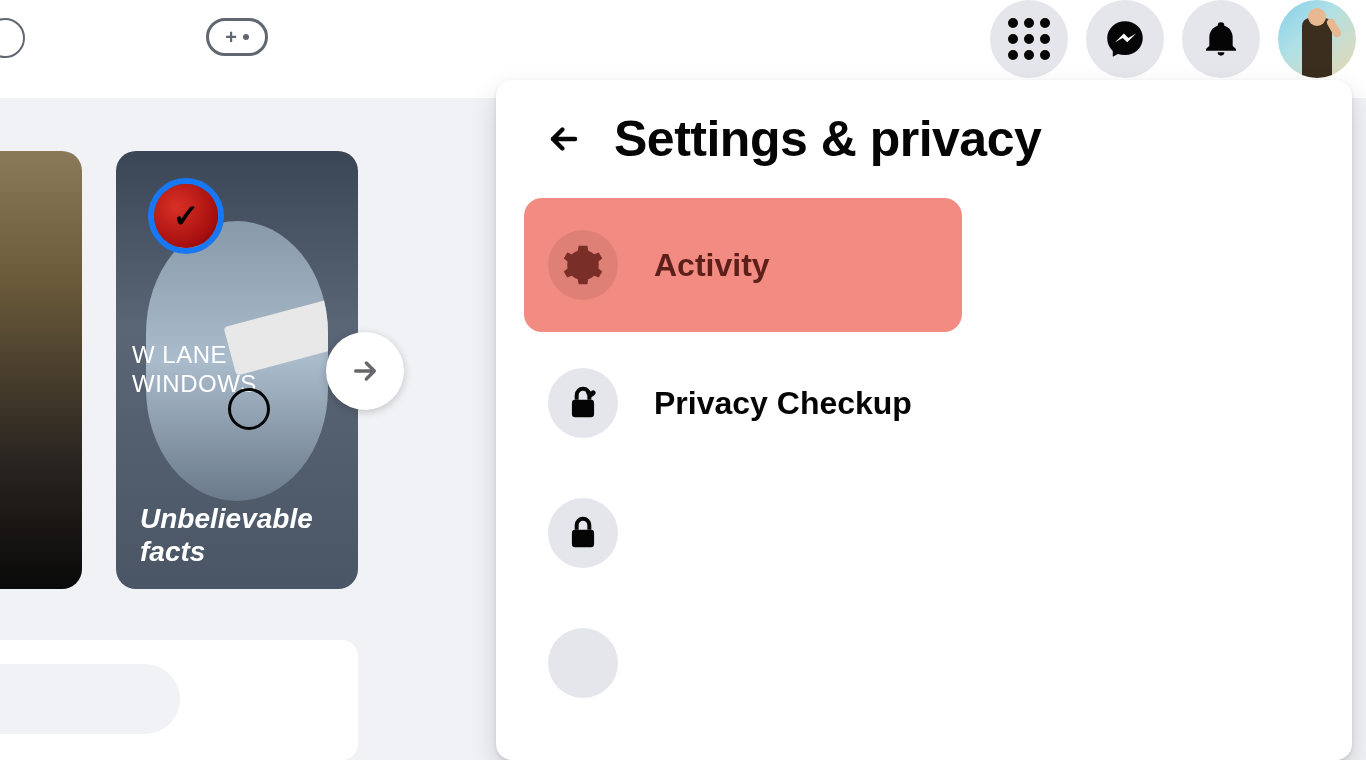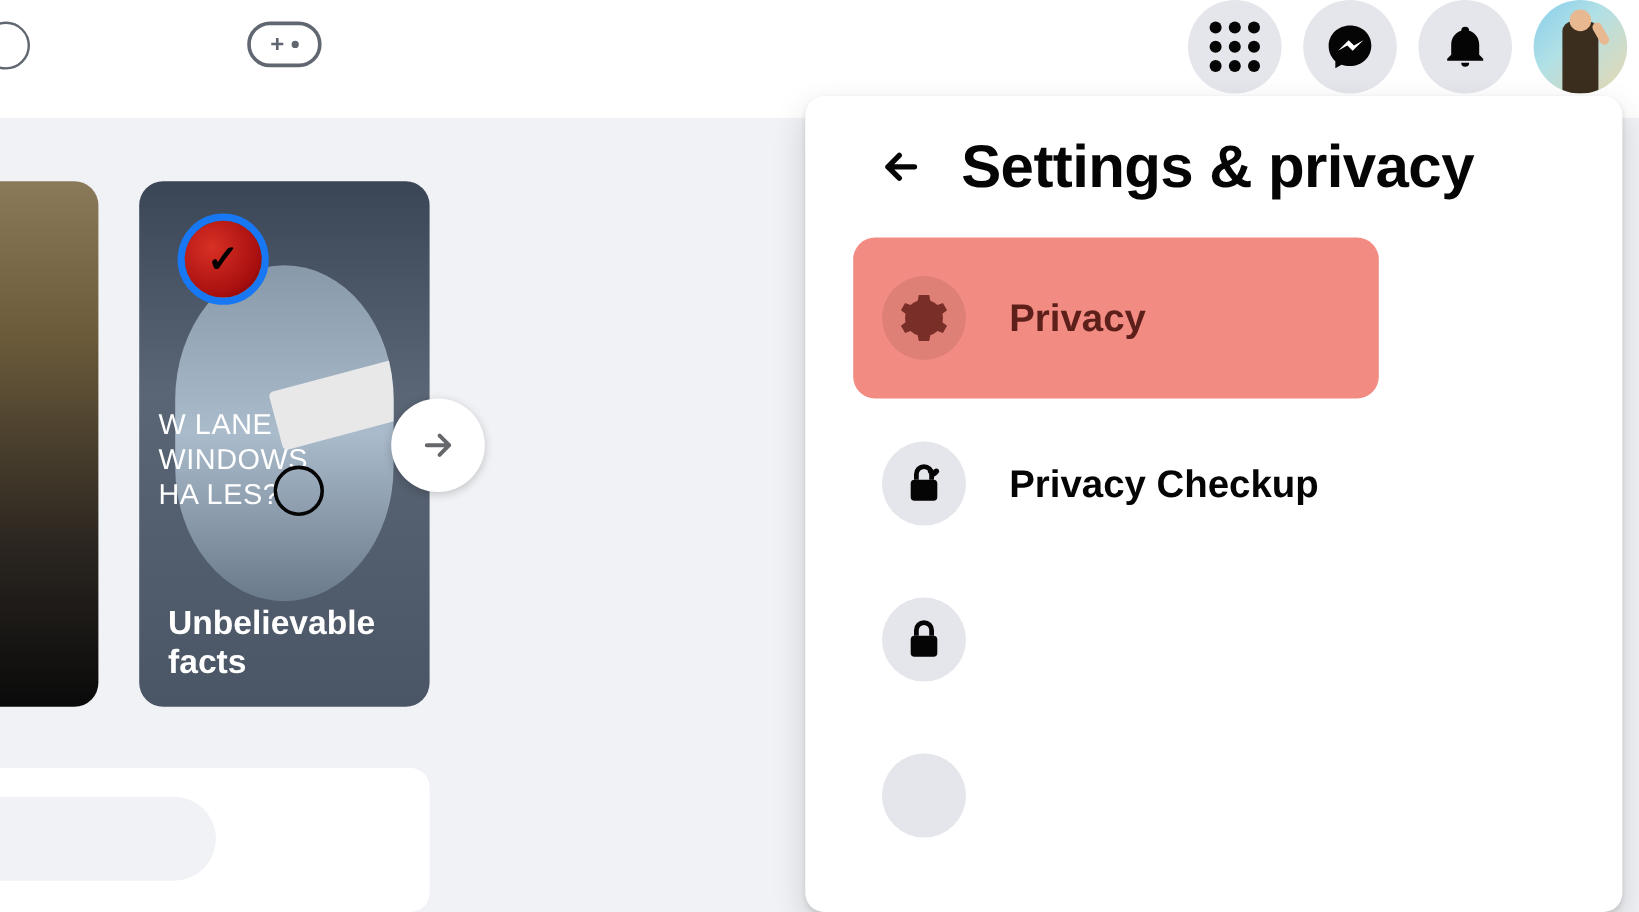--- a/index.html
+++ b/index.html
@@ -241,20 +241,21 @@
 
 .story-title {
   position: absolute;
   bottom: 20px;
   left: 24px;
   right: 24px;
   color: #fff;
   font-size: 28px;
   font-weight: 700;
   line-height: 1.2;
+  font-style: italic;
 }
 
 .story-next-btn {
   position: absolute;
   left: 326px;
   top: 332px;
   width: 78px;
   height: 78px;
   background: #fff;
   border-radius: 50%;
@@ -284,26 +285,26 @@
   height: 70px;
   background: #f0f2f5;
   border-radius: 40px;
 }
 
 
 .settings-panel {
   position: absolute;
   top: 80px;
   right: 14px;
-  width: 681px;
+  width: 856px;
   height: 680px;
   background: #fff;
   border-radius: 16px;
   box-shadow: 0 12px 28px rgba(0,0,0,0.15), 0 2px 4px rgba(0,0,0,0.1);
-  padding: 30px 40px;
+  padding: 30px 28px;
   z-index: 20;
 }
 
 .panel-header {
   display: flex;
   align-items: center;
   gap: 28px;
   margin-bottom: 30px;
   padding-left: 18px;
 }
@@ -425,21 +426,20 @@
   
   
 </div>
 
 <div class="story story-2">
   <div class="story-plane-window">
     <div class="story-wing"></div>
   </div>
   <div class="story-headline">
     <div>W           LANE WINDOWS</div>
-    <div>HA           LES?</div>
   </div>
   <div class="story-title">Unbelievable facts</div>
 </div>
 
 <div class="story-avatar-ring">
   <div class="story-avatar-inner">✓</div>
 </div>
 
 <div class="story-circle-indicator"></div>
 
@@ -464,21 +464,21 @@
   </div>
 
   <div class="menu-list">
 
     <div class="menu-item highlight">
       <div class="menu-icon-circle">
         <svg class="icon-svg lg" viewBox="0 0 24 24">
           <path fill="#7a2e28" d="M12 8a4 4 0 100 8 4 4 0 000-8zm9 4c0-.7-.1-1.4-.2-2l2.2-1.7-2-3.5-2.6 1a9 9 0 00-3.4-2L14.5 1h-5L9 3.8a9 9 0 00-3.4 2l-2.6-1-2 3.5L3.2 10c-.1.6-.2 1.3-.2 2s.1 1.4.2 2L1 15.7l2 3.5 2.6-1a9 9 0 003.4 2l.5 2.8h5l.5-2.8a9 9 0 003.4-2l2.6 1 2-3.5-2.2-1.7c.1-.6.2-1.3.2-2z"></path>
         </svg>
       </div>
-      <div class="menu-label">Privacy</div>
+      <div class="menu-label">Activity</div>
     </div>
 
     <div class="menu-item">
       <div class="menu-icon-circle">
         <svg class="icon-svg" viewBox="0 0 24 24">
           <rect x="5" y="10" width="14" height="11" rx="2" fill="#050505"></rect>
           <path d="M8 10V7a4 4 0 018 0v3" fill="none" stroke="#050505" stroke-width="2.5"></path>
           <path fill="#050505" d="M18.5 4c-.8 0-1.5.5-1.5 1.2 0-.7-.7-1.2-1.5-1.2S14 4.6 14 5.5c0 1.5 3 3 3 3s3-1.5 3-3c0-.9-.7-1.5-1.5-1.5z"></path>
         </svg>
       </div>

